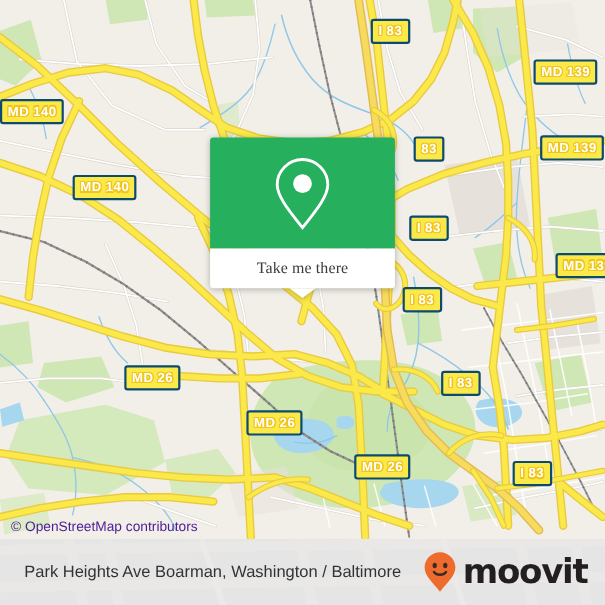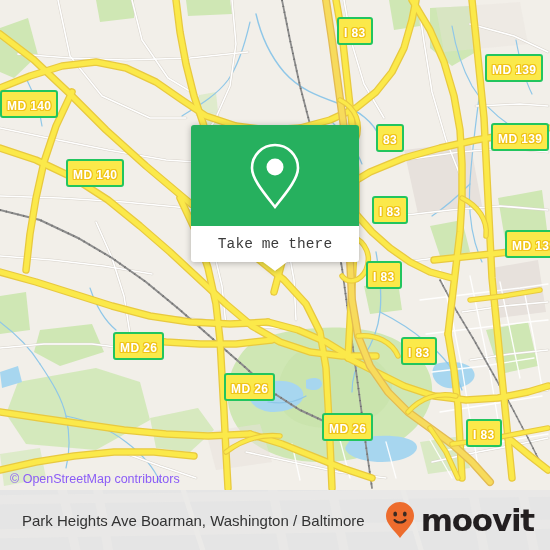--- a/index.html
+++ b/index.html
@@ -33,43 +33,43 @@
     position: absolute;
     left: 0;
     top: 0;
     display: block;
   }
 
   
   .shield {
     position: absolute;
     background: #fbe94a;
-    border: 2px solid #22c55e;
+    border: 2px solid #0c4a6e;
     border-radius: 3px;
     color: #ffffff;
     font-family: "Liberation Sans", sans-serif;
     font-size: 12px;
     font-weight: bold;
     letter-spacing: 0.4px;
     line-height: 1;
-    padding: 8px 5px 4px 5px;
+    padding: 3px 5px 4px 5px;
     white-space: nowrap;
     text-shadow:
       -1px 0 #f0c419, 1px 0 #f0c419, 0 -1px #f0c419, 0 1px #f0c419,
       -1px -1px #f0c419, 1px -1px #f0c419, -1px 1px #f0c419, 1px 1px #f0c419;
     box-sizing: border-box;
   }
 
   
   #attribution {
     position: absolute;
     left: 10px;
     top: 472px;
     font-size: 12.5px;
-    color: #8b5cf6;
+    color: #4c1d95;
     font-family: "Liberation Sans", sans-serif;
     white-space: nowrap;
   }
 
   
   #popup {
     position: absolute;
     left: 191px;
     top: 125px;
     width: 168px;
@@ -88,21 +88,21 @@
     background: #ffffff;
     border-radius: 0 0 3px 3px;
     display: flex;
     align-items: center;
     justify-content: center;
     position: relative;
   }
   #popup-label {
     font-size: 14.5px;
     color: #3b3b3b;
-    font-family: Liberation Mono, monospace;
+    font-family: Liberation Serif, serif;
     letter-spacing: 0.1px;
   }
   #popup-tail {
     position: absolute;
     left: 50%;
     margin-left: -12px;
     bottom: -9px;
     width: 0;
     height: 0;
     border-left: 12px solid transparent;

